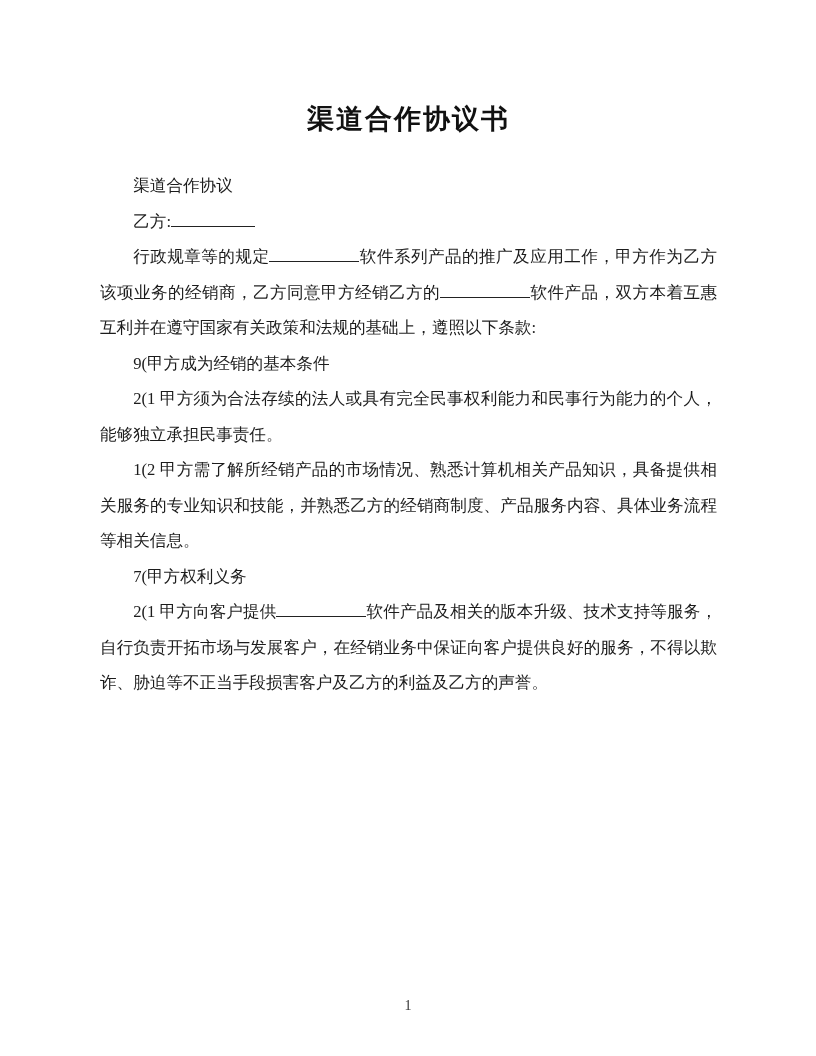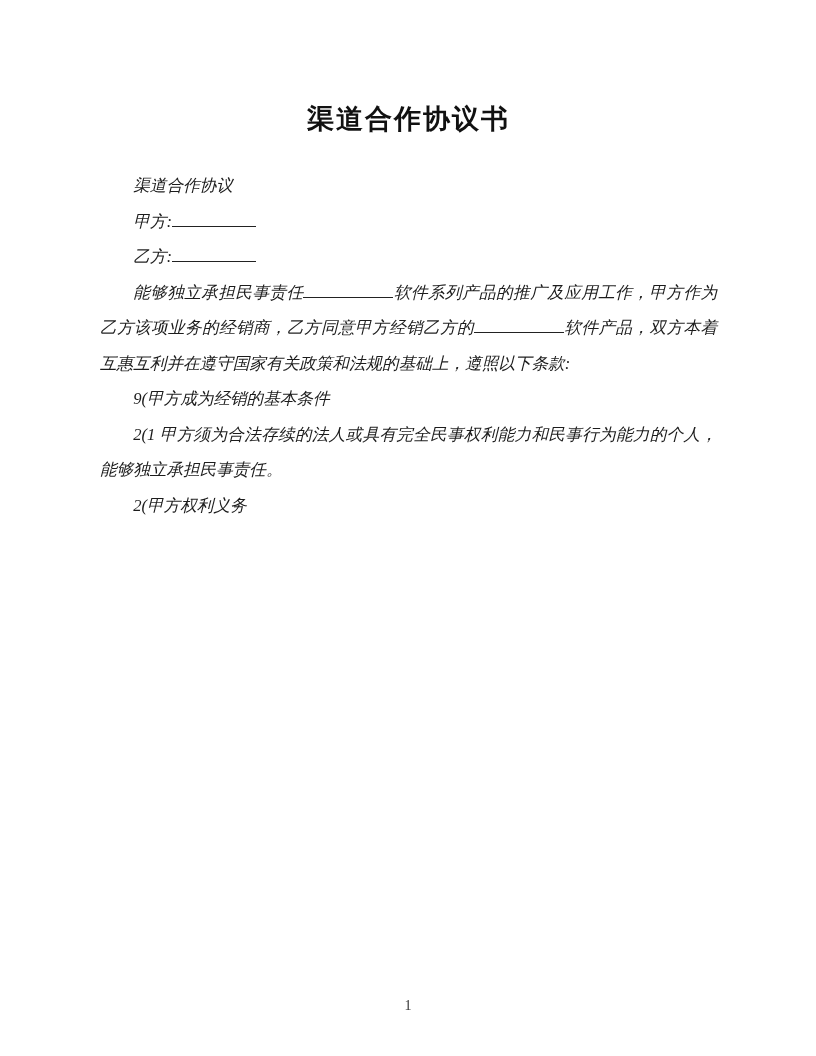--- a/index.html
+++ b/index.html
@@ -22,21 +22,20 @@
     text-align: center;
     font-size: 27px;
     font-weight: bold;
     line-height: 42px;
     margin: 0 0 28px 0;
     letter-spacing: 2px;
     color: #111111;
   }
   .doc-body {
     width: 617px;
-    font-style: italic;
   }
   .para {
     margin: 0;
     font-size: 16.6px;
     line-height: 35.5px;
     text-align: justify;
     text-justify: inter-ideograph;
     text-indent: 2em;
     word-break: break-all;
     color: #1c1c1c;
@@ -61,22 +60,23 @@
   }
 </style>
 </head>
 <body>
 
 <div class="page">
   <h1 class="doc-title">渠道合作协议书</h1>
 
   <div class="doc-body">
       <p class="para"><span>渠道合作协议</span></p>
-      <p class="para"><span>甲方:</span><span class="blank short"></span></p>
       <p class="para"><span>乙方:</span><span class="blank short"></span></p>
-      <p class="para"><span>能够独立承担民事责任</span><span class="blank"></span><span>软件系列产品的推广及应用工作，甲方作为乙方该项业务的经销商，乙方同意甲方经销乙方的</span><span class="blank"></span><span>软件产品，双方本着互惠互利并在遵守国家有关政策和法规的基础上，遵照以下条款:</span></p>
+      <p class="para"><span>行政规章等的规定</span><span class="blank"></span><span>软件系列产品的推广及应用工作，甲方作为乙方该项业务的经销商，乙方同意甲方经销乙方的</span><span class="blank"></span><span>软件产品，双方本着互惠互利并在遵守国家有关政策和法规的基础上，遵照以下条款:</span></p>
       <p class="para"><span>9(甲方成为经销的基本条件</span></p>
       <p class="para"><span>2(1 甲方须为合法存续的法人或具有完全民事权利能力和民事行为能力的个人，能够独立承担民事责任。</span></p>
-      <p class="para"><span>2(甲方权利义务</span></p>
+      <p class="para"><span>1(2 甲方需了解所经销产品的市场情况、熟悉计算机相关产品知识，具备提供相关服务的专业知识和技能，并熟悉乙方的经销商制度、产品服务内容、具体业务流程等相关信息。</span></p>
+      <p class="para"><span>7(甲方权利义务</span></p>
+      <p class="para"><span>2(1 甲方向客户提供</span><span class="blank"></span><span>软件产品及相关的版本升级、技术支持等服务，自行负责开拓市场与发展客户，在经销业务中保证向客户提供良好的服务，不得以欺诈、胁迫等不正当手段损害客户及乙方的利益及乙方的声誉。</span></p>
     </div>
 
   <div class="page-number">1</div>
 </div>
 
 </body></html>

